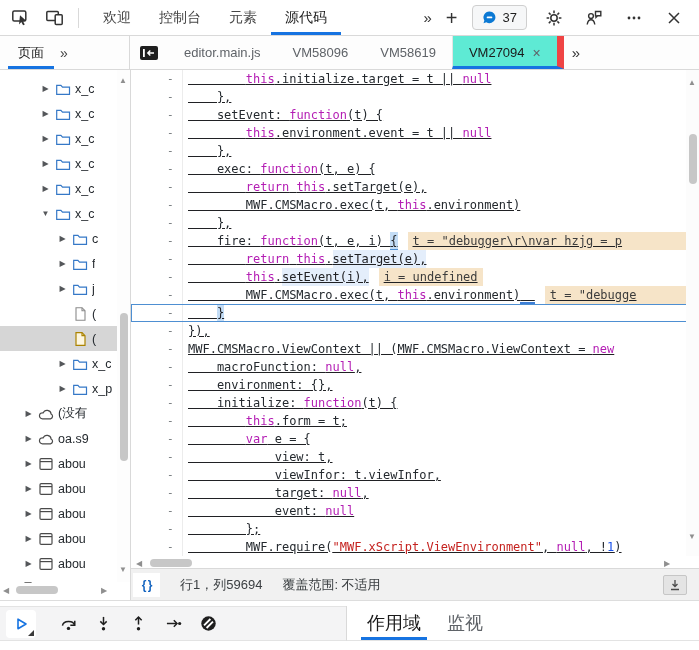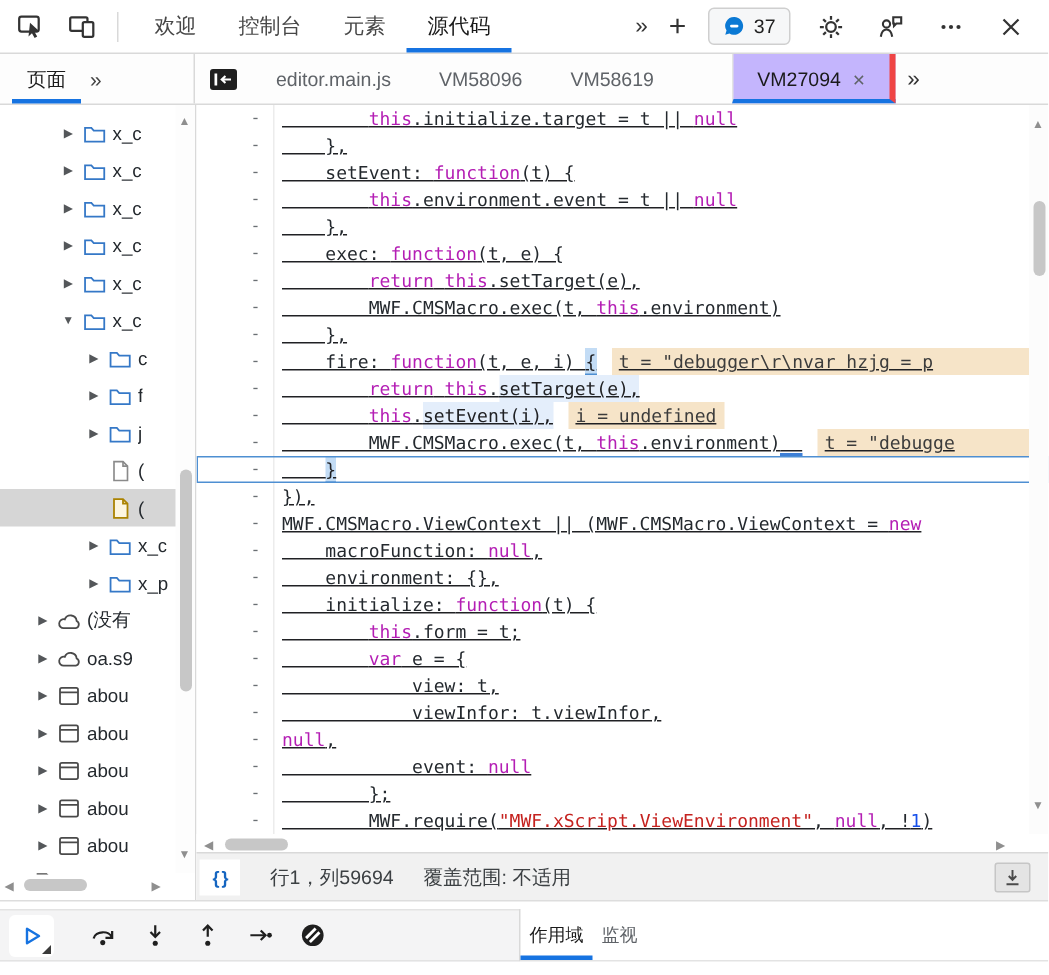--- a/index.html
+++ b/index.html
@@ -27,22 +27,22 @@
   .navrow { position:absolute; left:0; top:36px; width:699px; height:34px;
             border-bottom:1px solid #d9d9d9; display:flex; background:#fdfdfd; }
   .nav-left { width:130px; border-right:1px solid #d9d9d9; display:flex; align-items:center; }
   .panel-tab { margin-left:8px; padding:0 10px; height:100%; display:flex; align-items:center;
                font-size:13px; color:#1a1a1a; border-bottom:3px solid #1673e1; padding-top:3px; }
   .panel-more { margin-left:6px; color:#444; font-size:14px; }
   .nav-files { flex:1; display:flex; align-items:center; overflow:hidden; }
   .hidenav { margin:0 10px 0 10px; flex:0 0 auto; display:flex; }
   .ftab { height:100%; padding:0 16px; display:flex; align-items:center; gap:8px;
           font-size:13px; color:#5f6368; white-space:nowrap; border-bottom:3px solid transparent; padding-top:3px; }
-  .ftab.act { color:#1a1a1a; background:#c4b5fd; border-left:1px solid #e4e4e4; border-right:4px solid #ef4444;
-              border-bottom-color:#1673e1;margin-left:36px; }
+  .ftab.act { color:#1a1a1a; background:#5eead4; border-left:1px solid #e4e4e4; border-right:7px solid #ef4444;
+              border-bottom-color:#1673e1; }
   .ftab .x { font-size:14px; color:#5f6368; line-height:1; }
   .ftabs-more { margin-left:8px; color:#333; font-size:15px; }
 
   
   .sidebar { position:absolute; left:0; top:70px; width:131px; height:530px;
              border-right:1px solid #d9d9d9; background:#fff; overflow:hidden; }
   .tree { padding-top:6px; }
   .trow { height:25px; display:flex; align-items:center; gap:4px; white-space:nowrap; overflow:hidden; }
   .trow.sel { background:#d6d6d6; }
   .arw { flex:0 0 11px; font-size:8px; color:#54575a; text-align:center; }
@@ -88,21 +88,21 @@
   .dbg-left { position:absolute; left:0; top:5px; width:346px; height:35px; background:#f4f4f5;
               border-top:1px solid #e3e3e3; border-bottom:1px solid #e3e3e3;
               display:flex; align-items:center; gap:15px; }
   .dbtn { width:20px; height:20px; display:flex; align-items:center; justify-content:center; color:#1f1f1f; }
   .resume { position:relative; width:30px; height:28px; background:#fff; border-radius:4px; margin-left:6px;
             display:flex; align-items:center; justify-content:center; }
   .resume svg.corner { position:absolute; right:2px; bottom:2px; }
   .dbg-right { position:absolute; left:346px; top:5px; width:353px; height:35px; background:#fff;
                border-left:1px solid #d9d9d9; border-bottom:1px solid #e3e3e3;
                display:flex; align-items:stretch; }
-  .dtab { padding:0 6px; display:flex; align-items:center; font-size:12px;
+  .dtab { margin-left:14px; padding:0 6px; display:flex; align-items:center; font-size:18px;
           color:#5f6368; border-bottom:3px solid transparent; padding-top:3px; white-space:nowrap; }
   .dtab.act { color:#1a1a1a; border-bottom-color:#1673e1; }
 
   svg { display:block; }
 </style>
 </head>
 <body>
 
 <div class="dt">
 
@@ -587,20 +587,21 @@
         </div>
         <div class="cline">
           <span class="gut">-</span>
           <span class="ctxt">
             <span class="c-p">            viewInfor: t.viewInfor,</span>
           </span>
         </div>
         <div class="cline">
           <span class="gut">-</span>
           <span class="ctxt">
+            <span class="c-p">            target: </span>
             <span class="c-k">null</span>
             <span class="c-p">,</span>
           </span>
         </div>
         <div class="cline">
           <span class="gut">-</span>
           <span class="ctxt">
             <span class="c-p">            event: </span>
             <span class="c-k">null</span>
           </span>

